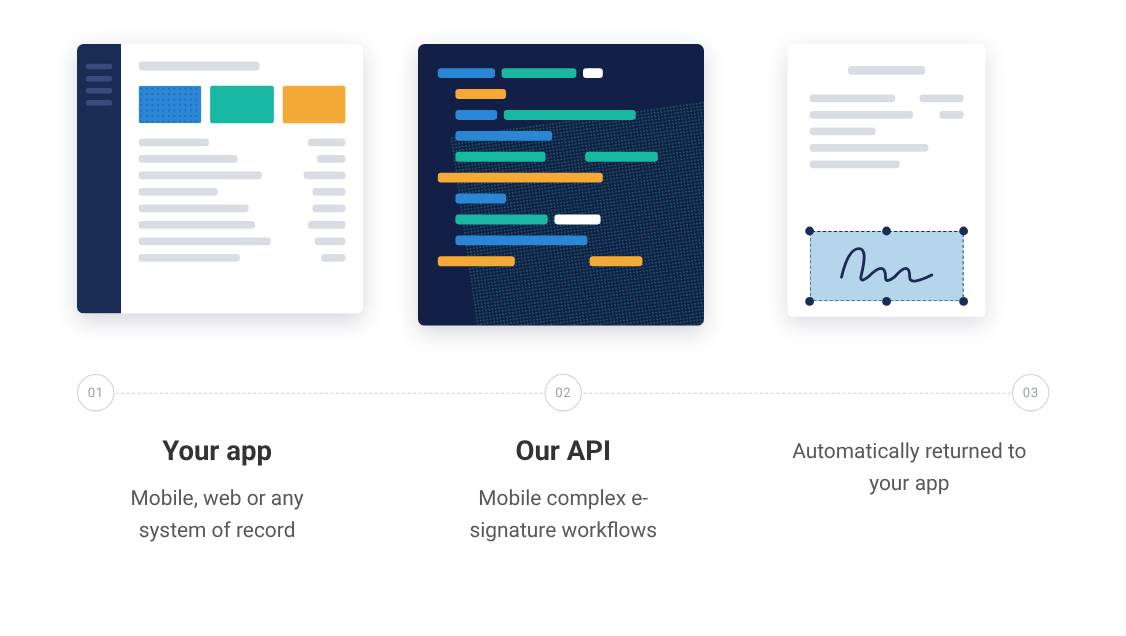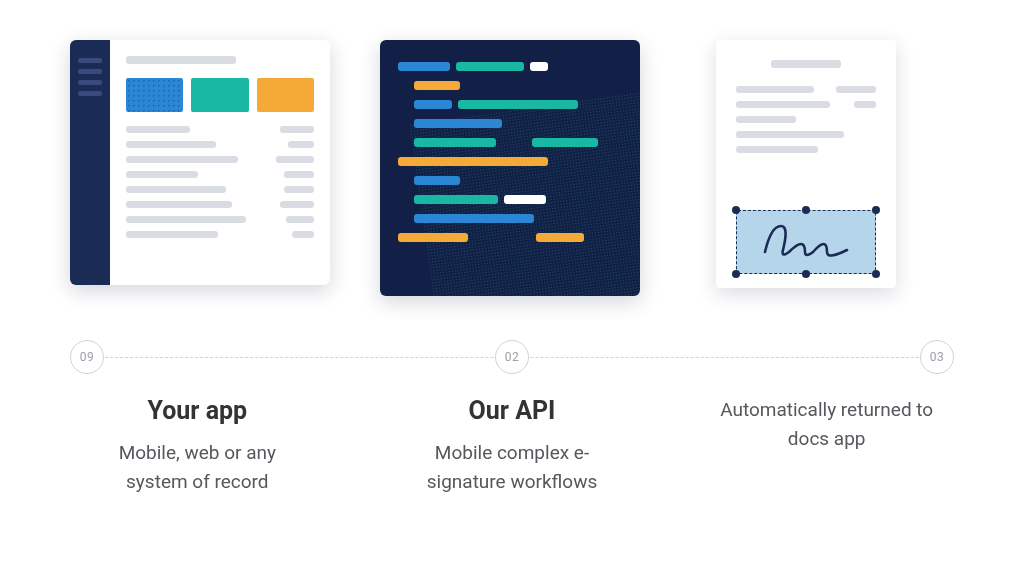--- a/index.html
+++ b/index.html
@@ -291,30 +291,30 @@
           <div class="dot" style="left:-4px;bottom:-4px"></div>
           <div class="dot" style="left:66px;bottom:-4px"></div>
           <div class="dot" style="right:-4px;bottom:-4px"></div>
         </div>
       </div>
     </div>
   </div>
 </div>
 
 <div class="axis">
-  <div class="badge">09</div>
+  <div class="badge">01</div>
   <div class="badge">02</div>
   <div class="badge">03</div>
 </div>
 
 <div class="captions">
   <div class="cap">
     <h3>Your app</h3>
     <p>Mobile, web or any system of record</p>
   </div>
   <div class="cap">
     <h3>Our API</h3>
     <p>Mobile complex e-signature workflows</p>
   </div>
   <div class="cap">
-    <p>Automatically returned to docs app</p>
+    <p>Automatically returned to your app</p>
   </div>
 </div>
 
 </body></html>

